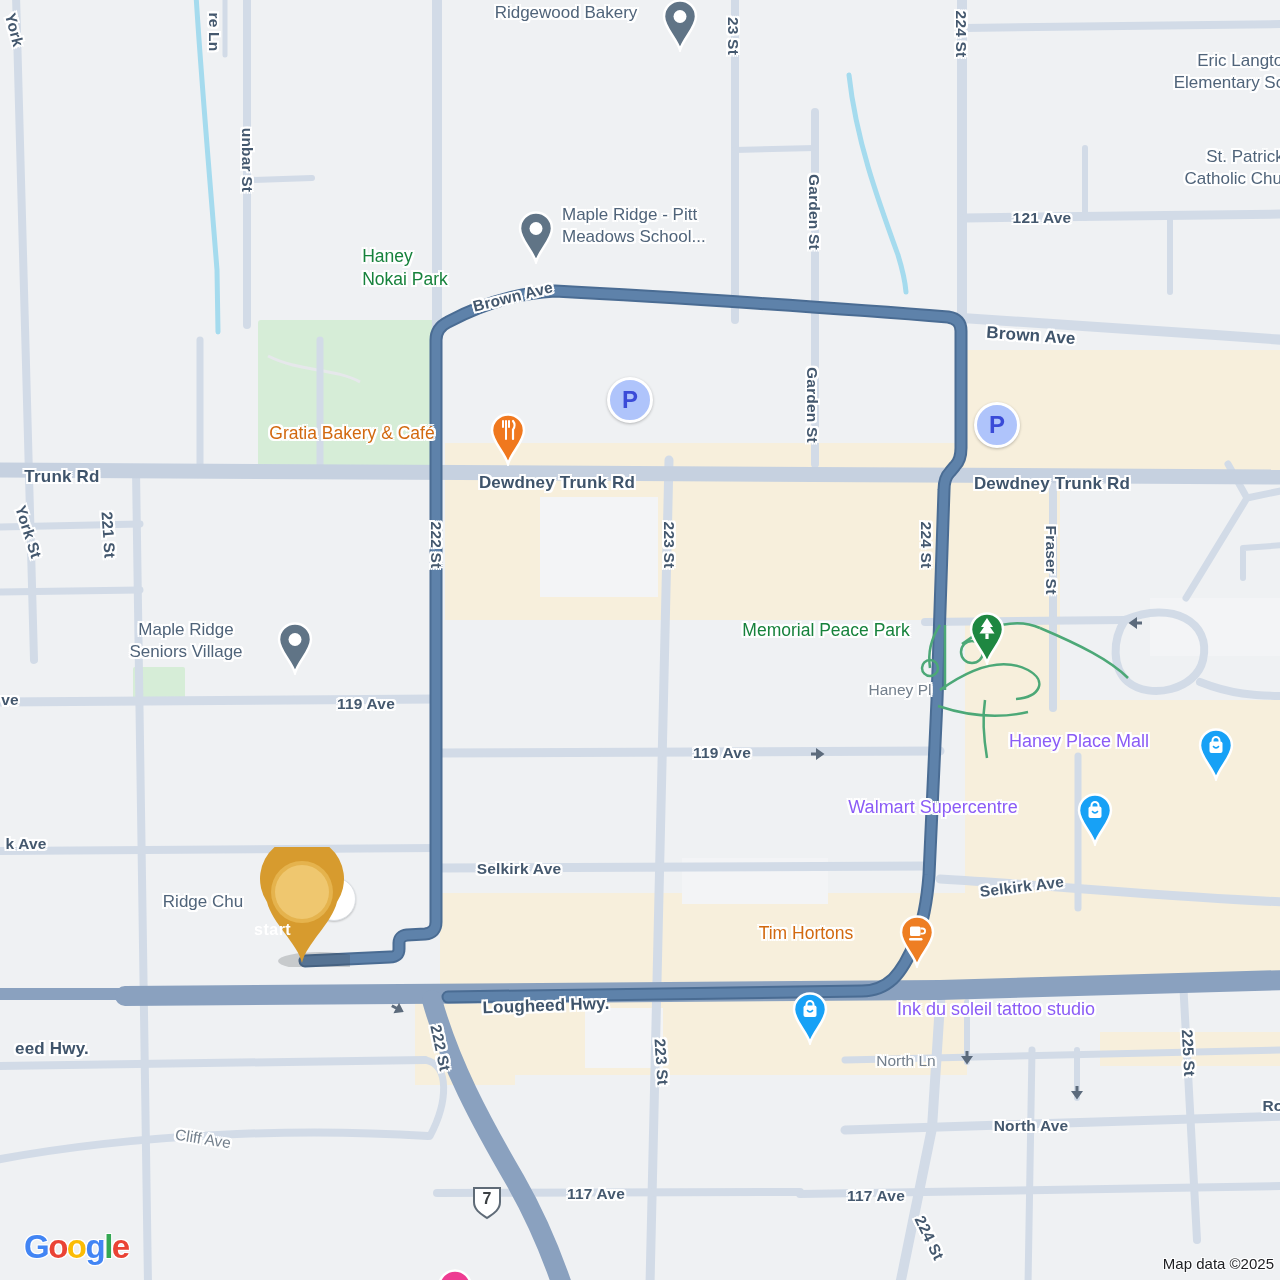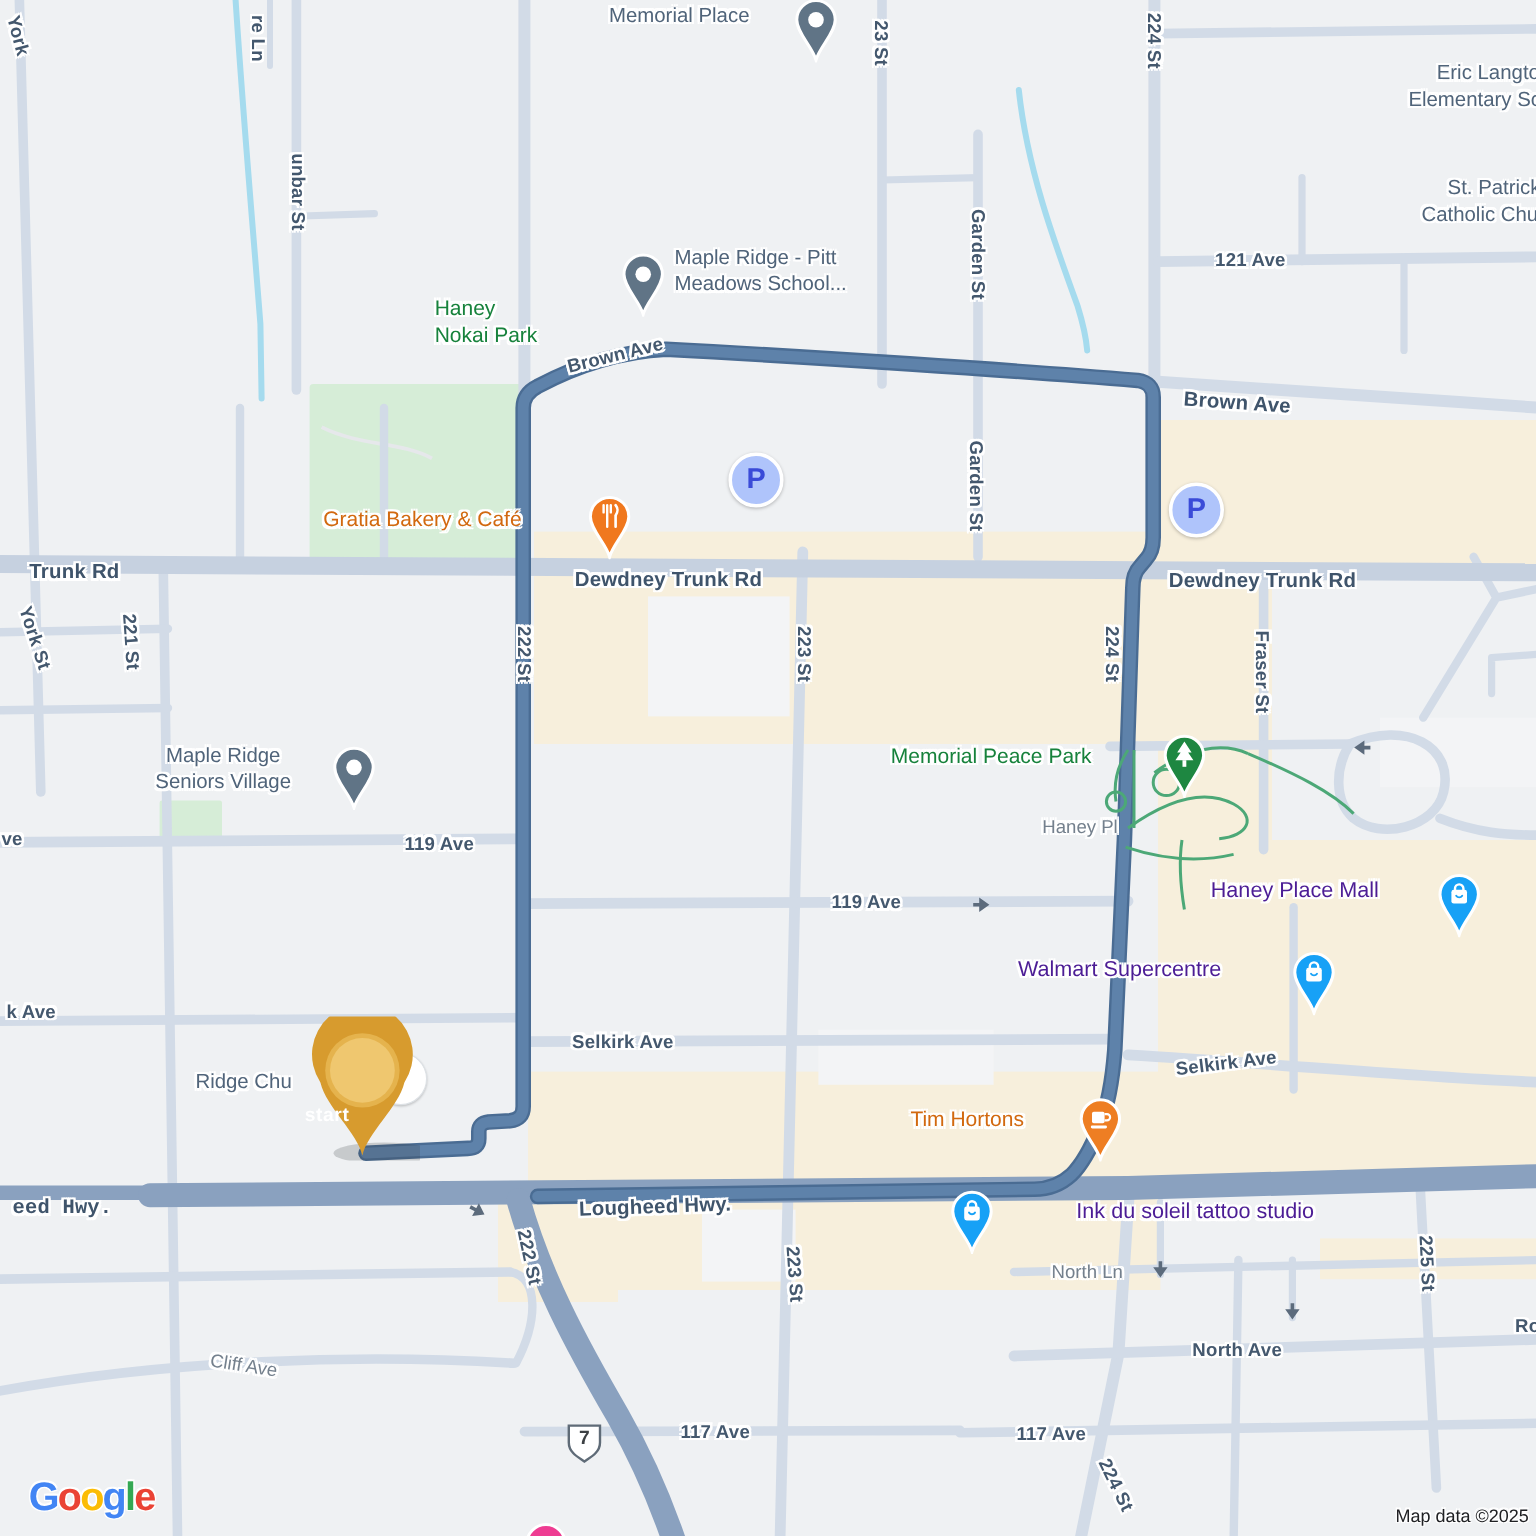--- a/index.html
+++ b/index.html
@@ -7,21 +7,21 @@
   #base{position:absolute;left:0;top:0;}
   #labels,#pins{position:absolute;left:0;top:0;width:100%;height:100%;pointer-events:none;}
   .lbl{position:absolute;white-space:pre-line;line-height:1.3;
     text-shadow:-2px -2px 0 #fff,2px -2px 0 #fff,-2px 2px 0 #fff,2px 2px 0 #fff,0 -2px 0 #fff,0 2px 0 #fff,-2px 0 0 #fff,2px 0 0 #fff;}
   .st{color:#44586E;font-weight:700;font-size:15.5px;letter-spacing:.2px;}
   .st-lg{color:#3F546B;font-weight:700;font-size:17px;letter-spacing:.2px;}
   .minor{color:#74808D;font-weight:400;font-size:15.5px;}
   .poi{color:#50647A;font-weight:400;font-size:17px;text-align:center;}
   .green{color:#17823C;font-weight:400;font-size:17.5px;text-align:left;}
   .orange{color:#D2690F;font-weight:400;font-size:17.5px;}
-  .blue{color:#4c1d95;font-weight:400;font-size:18px;}
+  .blue{color:#8b5cf6;font-weight:400;font-size:18px;}
   .pin{position:absolute;}
   .picon{position:absolute;width:40px;height:40px;border-radius:50%;background:#AFC4FB;border:3px solid #fff;
     box-shadow:0 1px 3px rgba(0,0,0,.25);display:flex;align-items:center;justify-content:center;
     color:#3A4BD8;font-weight:700;font-size:24px;}
   .churchdot{position:absolute;width:42px;height:42px;border-radius:50%;background:#fff;border:1px solid #DDE1E5;box-shadow:0 1px 2px rgba(0,0,0,.2);}
   .arrow{position:absolute;width:16px;height:16px;}
   #shield{position:absolute;left:471px;top:1186px;width:32px;height:34px;}
   #shield svg{position:absolute;left:0;top:0;}
   #shield span{position:absolute;left:0;top:4px;width:32px;text-align:center;color:#3C4043;font-weight:700;font-size:16px;}
   #glogo{position:absolute;left:24px;bottom:14px;font-size:33px;font-weight:700;letter-spacing:-1.5px;
@@ -134,21 +134,21 @@
       <path d="M940,625 C930,640 928,655 930,668"></path>
       <circle cx="972" cy="652" r="11"></circle>
       <circle cx="930" cy="668" r="8"></circle>
     </g>
   </svg>
 
   <div id="labels">
       <div class="lbl st" style="left: 14px; top: 30px; transform: translate(-50%, -50%) rotate(75deg);">York</div>
       <div class="lbl st" style="left: 247px; top: 160px; transform: translate(-50%, -50%) rotate(90deg);">unbar St</div>
       <div class="lbl st" style="left: 214px; top: 32px; transform: translate(-50%, -50%) rotate(90deg);">re Ln</div>
-      <div class="lbl poi" style="left: 566px; top: 13px; transform: translate(-50%, -50%) rotate(0deg);">Memorial Place</div>
+      <div class="lbl poi" style="left: 566px; top: 13px; transform: translate(-50%, -50%) rotate(0deg);">Ridgewood Bakery</div>
       <div class="lbl st" style="left: 733px; top: 36px; transform: translate(-50%, -50%) rotate(90deg);">23 St</div>
       <div class="lbl st" style="left: 961px; top: 34px; transform: translate(-50%, -50%) rotate(90deg);">224 St</div>
       <div class="lbl poi" style="left: 1115px; top: 50px; width: 260px; transform: rotate(0deg);">Eric Langton
 Elementary School</div>
       <div class="lbl poi" style="left: 1125px; top: 146px; width: 240px; transform: rotate(0deg);">St. Patrick
 Catholic Church</div>
       <div class="lbl st" style="left: 1026px; top: 218px; transform: translate(-50%, -50%) rotate(0deg); margin-left: 16px;">121 Ave</div>
       <div class="lbl st" style="left: 814px; top: 212px; transform: translate(-50%, -50%) rotate(90deg);">Garden St</div>
       <div class="lbl st" style="left: 812px; top: 405px; transform: translate(-50%, -50%) rotate(90deg);">Garden St</div>
       <div class="lbl poi" style="left: 562px; top: 204px; transform: rotate(0deg); text-align: left;">Maple Ridge - Pitt
@@ -174,21 +174,21 @@
       <div class="lbl st" style="left: 10px; top: 700px; transform: translate(-50%, -50%) rotate(0deg);">ve</div>
       <div class="lbl st" style="left: 366px; top: 704px; transform: translate(-50%, -50%) rotate(0deg);">119 Ave</div>
       <div class="lbl st" style="left: 722px; top: 753px; transform: translate(-50%, -50%) rotate(0deg);">119 Ave</div>
       <div class="lbl blue" style="left: 1079px; top: 742px; transform: translate(-50%, -50%) rotate(0deg);">Haney Place Mall</div>
       <div class="lbl blue" style="left: 933px; top: 808px; transform: translate(-50%, -50%) rotate(0deg);">Walmart Supercentre</div>
       <div class="lbl st" style="left: 26px; top: 844px; transform: translate(-50%, -50%) rotate(0deg);">k Ave</div>
       <div class="lbl st" style="left: 519px; top: 869px; transform: translate(-50%, -50%) rotate(0deg);">Selkirk Ave</div>
       <div class="lbl st" style="left: 1022px; top: 887px; transform: translate(-50%, -50%) rotate(-7deg);">Selkirk Ave</div>
       <div class="lbl poi" style="left: 203px; top: 902px; transform: translate(-50%, -50%) rotate(0deg);">Ridge Chu</div>
       <div class="lbl orange" style="left: 806px; top: 933px; transform: translate(-50%, -50%) rotate(0deg);">Tim Hortons</div>
-      <div class="lbl st-lg" style="left: 52px; top: 1008px; transform: translate(-50%, -50%) rotate(0deg); font-family: Liberation Mono, monospace;">eed Hwy.</div>
+      <div class="lbl st-lg" style="left: 52px; top: 1049px; transform: translate(-50%, -50%) rotate(0deg);">eed Hwy.</div>
       <div class="lbl st-lg" style="left: 546px; top: 1006px; transform: translate(-50%, -50%) rotate(-2deg);">Lougheed Hwy.</div>
       <div class="lbl blue" style="left: 996px; top: 1010px; transform: translate(-50%, -50%) rotate(0deg);">Ink du soleil tattoo studio</div>
       <div class="lbl minor" style="left: 906px; top: 1061px; transform: translate(-50%, -50%) rotate(0deg);">North Ln</div>
       <div class="lbl st" style="left: 440px; top: 1048px; transform: translate(-50%, -50%) rotate(78deg);">222 St</div>
       <div class="lbl st" style="left: 1031px; top: 1126px; transform: translate(-50%, -50%) rotate(0deg);">North Ave</div>
       <div class="lbl st" style="left: 596px; top: 1194px; transform: translate(-50%, -50%) rotate(0deg);">117 Ave</div>
       <div class="lbl st" style="left: 876px; top: 1196px; transform: translate(-50%, -50%) rotate(0deg);">117 Ave</div>
       <div class="lbl st" style="left: 661px; top: 1062px; transform: translate(-50%, -50%) rotate(86deg);">223 St</div>
       <div class="lbl st" style="left: 929px; top: 1238px; transform: translate(-50%, -50%) rotate(64deg);">224 St</div>
       <div class="lbl st" style="left: 1188px; top: 1053px; transform: translate(-50%, -50%) rotate(87deg);">225 St</div>

